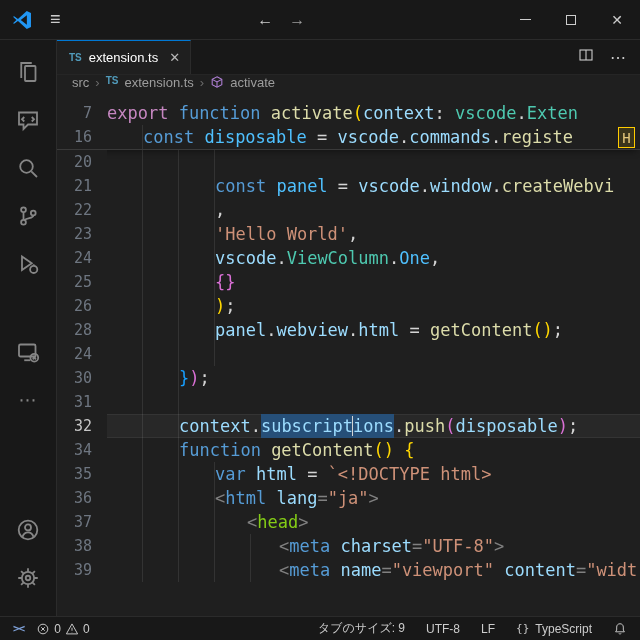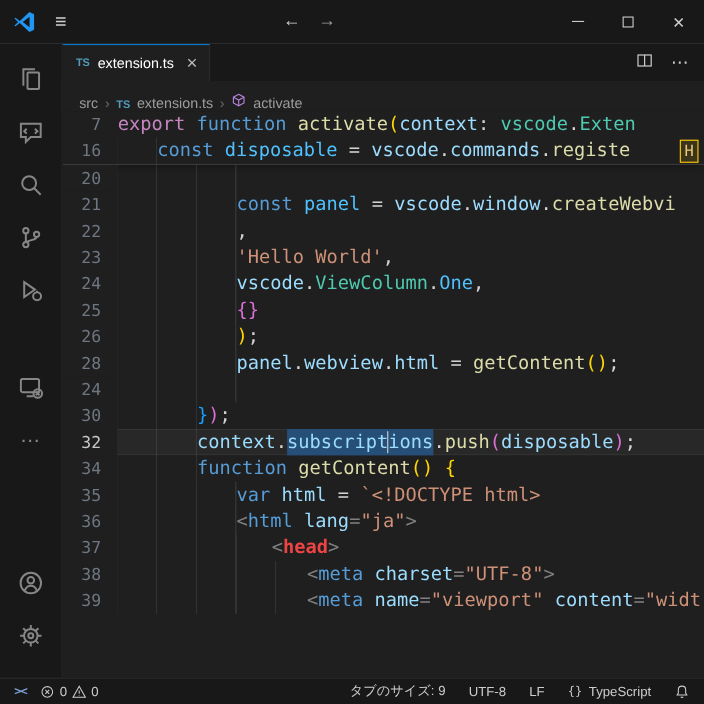--- a/index.html
+++ b/index.html
@@ -44,21 +44,21 @@
   .tab { background:#1f1f1f; border-top:1px solid #0078d4; border-right:1px solid #2b2b2b;
          display:flex; align-items:center; gap:7px; padding:0 10px 0 12px;
          color:#ffffff; font-size:13px; }
   .ts-badge { color:#519aba; font-weight:bold; font-size:10px; font-family:"Liberation Sans",sans-serif; }
   .tab-close { color:#b8b8b8; font-size:13px; margin-left:4px; }
   .tab-actions { margin-left:auto; display:flex; align-items:center; gap:16px; padding-right:14px; }
   .tab-actions svg { stroke:#cccccc; fill:none; stroke-width:1.1; }
   .ta-more { font-size:16px; color:#cccccc; }
 
   
-  .breadcrumbs { height:26px; display:flex; align-items:flex-end; gap:6px; padding-left:15px;
+  .breadcrumbs { height:26px; display:flex; align-items:flex-start; gap:6px; padding-left:15px;
                  font-size:13px; color:#9d9d9d; background:#1f1f1f; flex:none; }
   .crumb-sep { color:#6a6a6a; }
   .sym-icon svg { stroke:#b180d7; fill:none; stroke-width:1.2; }
 
   
   .editor { flex:1; min-height:0; overflow:hidden; position:relative;
             font-family:"DejaVu Sans Mono", monospace; font-size:17px; background:#1f1f1f; }
   .sticky { position:relative; border-bottom:1px solid #3a3a3a;
             box-shadow:0 4px 7px -3px rgba(0,0,0,0.45); background:#1f1f1f; }
   .code-line { display:flex; height:24px; line-height:24px; white-space:pre; position:relative; }
@@ -223,25 +223,26 @@
             <div class="code-line"><span class="gutter">20</span><span class="indent" style="width: 108px;"></span></div>
             <div class="code-line"><span class="gutter">21</span><span class="indent" style="width: 108px;"></span><span style="color: rgb(86, 156, 214);">const </span><span style="color: rgb(79, 193, 255);">panel </span><span style="color: rgb(212, 212, 212);">= </span><span style="color: rgb(156, 220, 254);">vscode</span><span style="color: rgb(212, 212, 212);">.</span><span style="color: rgb(156, 220, 254);">window</span><span style="color: rgb(212, 212, 212);">.</span><span style="color: rgb(220, 220, 170);">createWebvi</span></div>
             <div class="code-line"><span class="gutter">22</span><span class="indent" style="width: 108px;"></span><span style="color: rgb(212, 212, 212);">,</span></div>
             <div class="code-line"><span class="gutter">23</span><span class="indent" style="width: 108px;"></span><span style="color: rgb(206, 145, 120);">'Hello World'</span><span style="color: rgb(212, 212, 212);">,</span></div>
             <div class="code-line"><span class="gutter">24</span><span class="indent" style="width: 108px;"></span><span style="color: rgb(156, 220, 254);">vscode</span><span style="color: rgb(212, 212, 212);">.</span><span style="color: rgb(78, 201, 176);">ViewColumn</span><span style="color: rgb(212, 212, 212);">.</span><span style="color: rgb(79, 193, 255);">One</span><span style="color: rgb(212, 212, 212);">,</span></div>
             <div class="code-line"><span class="gutter">25</span><span class="indent" style="width: 108px;"></span><span style="color: rgb(218, 112, 214);">{}</span></div>
             <div class="code-line"><span class="gutter">26</span><span class="indent" style="width: 108px;"></span><span style="color: rgb(255, 215, 0);">)</span><span style="color: rgb(212, 212, 212);">;</span></div>
             <div class="code-line"><span class="gutter">28</span><span class="indent" style="width: 108px;"></span><span style="color: rgb(156, 220, 254);">panel</span><span style="color: rgb(212, 212, 212);">.</span><span style="color: rgb(156, 220, 254);">webview</span><span style="color: rgb(212, 212, 212);">.</span><span style="color: rgb(156, 220, 254);">html </span><span style="color: rgb(212, 212, 212);">= </span><span style="color: rgb(220, 220, 170);">getContent</span><span style="color: rgb(255, 215, 0);">()</span><span style="color: rgb(212, 212, 212);">;</span></div>
             <div class="code-line"><span class="gutter">24</span><span class="indent" style="width: 108px;"></span></div>
             <div class="code-line"><span class="gutter">30</span><span class="indent" style="width: 72px;"></span><span style="color: rgb(23, 159, 255);">}</span><span style="color: rgb(218, 112, 214);">)</span><span style="color: rgb(212, 212, 212);">;</span></div>
+            <div class="code-line"><span class="gutter">31</span><span class="indent" style="width: 72px;"></span></div>
             <div class="code-line current"><span class="gutter">32</span><span class="indent" style="width: 72px;"></span><span style="color: rgb(156, 220, 254);">context</span><span style="color: rgb(212, 212, 212);">.</span><span class="sel" style="color: rgb(156, 220, 254);">subscript</span><span class="caret"></span><span class="sel" style="color: rgb(156, 220, 254);">ions</span><span style="color: rgb(212, 212, 212);">.</span><span style="color: rgb(220, 220, 170);">push</span><span style="color: rgb(218, 112, 214);">(</span><span style="color: rgb(156, 220, 254);">disposable</span><span style="color: rgb(218, 112, 214);">)</span><span style="color: rgb(212, 212, 212);">;</span></div>
             <div class="code-line"><span class="gutter">34</span><span class="indent" style="width: 72px;"></span><span style="color: rgb(86, 156, 214);">function </span><span style="color: rgb(220, 220, 170);">getContent</span><span style="color: rgb(255, 215, 0);">()</span><span style="color: rgb(212, 212, 212);"> </span><span style="color: rgb(255, 215, 0);">{</span></div>
             <div class="code-line"><span class="gutter">35</span><span class="indent" style="width: 108px;"></span><span style="color: rgb(86, 156, 214);">var </span><span style="color: rgb(156, 220, 254);">html </span><span style="color: rgb(212, 212, 212);">= </span><span style="color: rgb(206, 145, 120);">`&lt;!DOCTYPE html&gt;</span></div>
             <div class="code-line"><span class="gutter">36</span><span class="indent" style="width: 108px;"></span><span style="color: rgb(128, 128, 128);">&lt;</span><span style="color: rgb(86, 156, 214);">html </span><span style="color: rgb(156, 220, 254);">lang</span><span style="color: rgb(128, 128, 128);">=</span><span style="color: rgb(206, 145, 120);">"ja"</span><span style="color: rgb(128, 128, 128);">&gt;</span></div>
-            <div class="code-line"><span class="gutter">37</span><span class="indent" style="width: 140px;"></span><span style="color: rgb(128, 128, 128);">&lt;</span><span style="color: #ef4444; font-weight: bold;">head</span><span style="color: rgb(128, 128, 128);">&gt;</span></div>
+            <div class="code-line"><span class="gutter">37</span><span class="indent" style="width: 140px;"></span><span style="color: rgb(128, 128, 128);">&lt;</span><span style="color: #84cc16;">head</span><span style="color: rgb(128, 128, 128);">&gt;</span></div>
             <div class="code-line"><span class="gutter">38</span><span class="indent" style="width: 172px;"></span><span style="color: rgb(128, 128, 128);">&lt;</span><span style="color: rgb(86, 156, 214);">meta </span><span style="color: rgb(156, 220, 254);">charset</span><span style="color: rgb(128, 128, 128);">=</span><span style="color: rgb(206, 145, 120);">"UTF-8"</span><span style="color: rgb(128, 128, 128);">&gt;</span></div>
             <div class="code-line"><span class="gutter">39</span><span class="indent" style="width: 172px;"></span><span style="color: rgb(128, 128, 128);">&lt;</span><span style="color: rgb(86, 156, 214);">meta </span><span style="color: rgb(156, 220, 254);">name</span><span style="color: rgb(128, 128, 128);">=</span><span style="color: rgb(206, 145, 120);">"viewport" </span><span style="color: rgb(156, 220, 254);">content</span><span style="color: rgb(128, 128, 128);">=</span><span style="color: rgb(206, 145, 120);">"widt</span></div>
           </div>
       </div>
 
     </div>
   </div>
 
   <div class="statusbar">
     <span class="sb-item sb-remote">&gt;&lt;</span>

